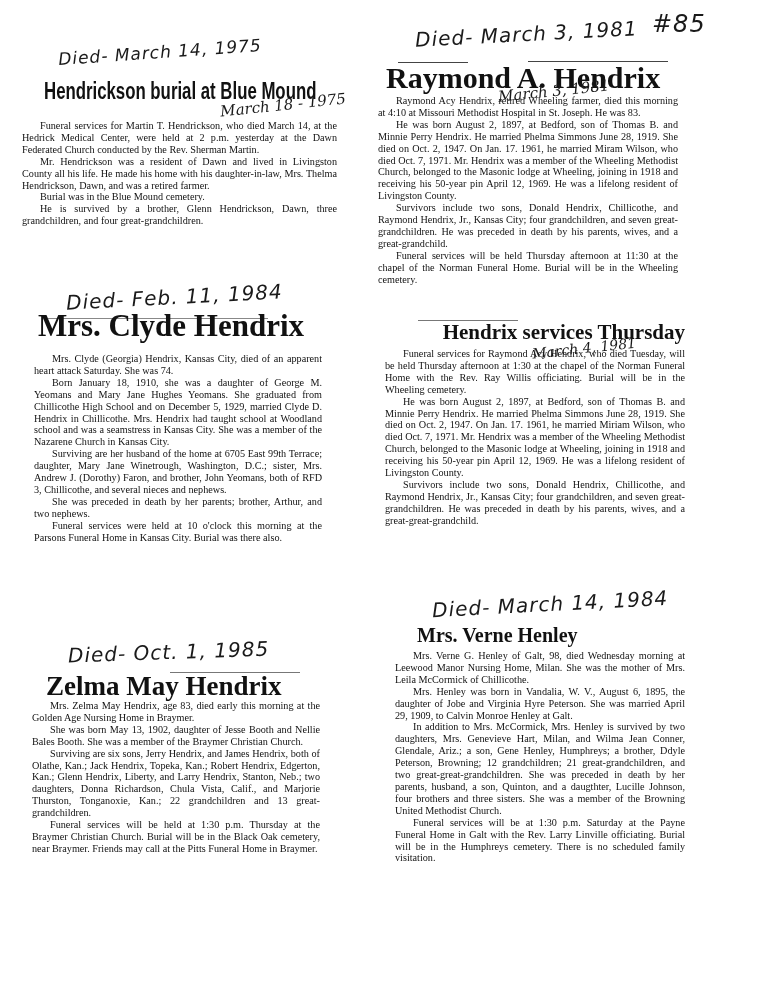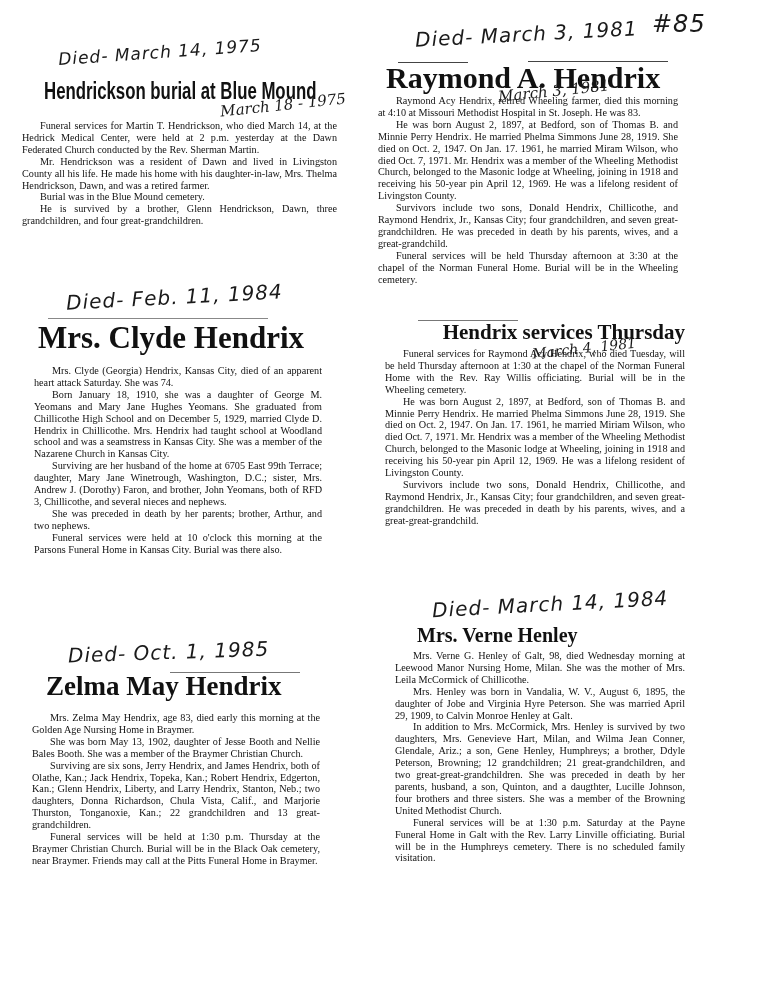--- a/index.html
+++ b/index.html
@@ -26,53 +26,53 @@
     <p>Funeral services for Martin T. Hendrickson, who died March 14, at the Hedrick Medical Center, were held at 2 p.m. yesterday at the Dawn Federated Church conducted by the Rev. Sherman Martin.</p>
     <p>Mr. Hendrickson was a resident of Dawn and lived in Livingston County all his life. He made his home with his daughter-in-law, Mrs. Thelma Hendrickson, Dawn, and was a retired farmer.</p>
     <p>Burial was in the Blue Mound cemetery.</p>
     <p>He is survived by a brother, Glenn Hendrickson, Dawn, three grandchildren, and four great-grandchildren.</p>
   </div>
 </div>
 <div class="hand-annot" style="left:220px; top:96px; font-size:15px;">March 18 - 1975</div>
 
 <div class="hand" style="left:66px; top:285px; font-size:20px; transform:rotate(-3deg);">Died- Feb. 11, 1984</div>
 <div class="rule" style="left:48px; top:318px; width:220px; background:#888;"></div>
-<div class="clip" style="left:34px; top:322px; width:288px;">
+<div class="clip" style="left:34px; top:310px; width:288px;">
   <h2 class="headline hl-serif" style="font-size:31px; margin-left:4px;">Mrs. Clyde Hendrix</h2>
   <div class="body-text" style="margin-top:12px;">
     <p>Mrs. Clyde (Georgia) Hendrix, Kansas City, died of an apparent heart attack Saturday. She was 74.</p>
     <p>Born January 18, 1910, she was a daughter of George M. Yeomans and Mary Jane Hughes Yeomans. She graduated from Chillicothe High School and on December 5, 1929, married Clyde D. Hendrix in Chillicothe. Mrs. Hendrix had taught school at Woodland school and was a seamstress in Kansas City. She was a member of the Nazarene Church in Kansas City.</p>
     <p>Surviving are her husband of the home at 6705 East 99th Terrace; daughter, Mary Jane Winetrough, Washington, D.C.; sister, Mrs. Andrew J. (Dorothy) Faron, and brother, John Yeomans, both of RFD 3, Chillicothe, and several nieces and nephews.</p>
     <p>She was preceded in death by her parents; brother, Arthur, and two nephews.</p>
     <p>Funeral services were held at 10 o'clock this morning at the Parsons Funeral Home in Kansas City. Burial was there also.</p>
   </div>
 </div>
 
 <div class="hand" style="left:68px; top:640px; font-size:20px; transform:rotate(-2deg);">Died- Oct. 1, 1985</div>
 <div class="rule" style="left:170px; top:672px; width:130px; background:#777;"></div>
 <div class="clip" style="left:32px; top:673px; width:288px;">
   <h2 class="headline hl-serif" style="font-size:27px; margin-left:14px;">Zelma May Hendrix</h2>
-  <div class="body-text" style="margin-top:12px;">
+  <div class="body-text" style="margin-top:0;">
     <p>Mrs. Zelma May Hendrix, age 83, died early this morning at the Golden Age Nursing Home in Braymer.</p>
     <p>She was born May 13, 1902, daughter of Jesse Booth and Nellie Bales Booth. She was a member of the Braymer Christian Church.</p>
     <p>Surviving are six sons, Jerry Hendrix, and James Hendrix, both of Olathe, Kan.; Jack Hendrix, Topeka, Kan.; Robert Hendrix, Edgerton, Kan.; Glenn Hendrix, Liberty, and Larry Hendrix, Stanton, Neb.; two daughters, Donna Richardson, Chula Vista, Calif., and Marjorie Thurston, Tonganoxie, Kan.; 22 grandchildren and 13 great-grandchildren.</p>
     <p>Funeral services will be held at 1:30 p.m. Thursday at the Braymer Christian Church. Burial will be in the Black Oak cemetery, near Braymer. Friends may call at the Pitts Funeral Home in Braymer.</p>
   </div>
 </div>
 
 <div class="hand" style="left:415px; top:22px; font-size:20px; transform:rotate(-3deg);">Died- March 3, 1981</div>
 <div class="rule" style="left:398px; top:62px; width:70px;"></div>
 <div class="rule" style="left:528px; top:61px; width:140px;"></div>
 <div class="clip" style="left:378px; top:63px; width:300px;">
   <h2 class="headline hl-serif" style="font-size:30px; margin-left:8px;">Raymond A. Hendrix</h2>
   <div class="body-text" style="margin-top:2px;">
     <p>Raymond Acy Hendrix, retired Wheeling farmer, died this morning at 4:10 at Missouri Methodist Hospital in St. Joseph. He was 83.</p>
     <p>He was born August 2, 1897, at Bedford, son of Thomas B. and Minnie Perry Hendrix. He married Phelma Simmons June 28, 1919. She died on Oct. 2, 1947. On Jan. 17. 1961, he married Miram Wilson, who died Oct. 7, 1971. Mr. Hendrix was a member of the Wheeling Methodist Church, belonged to the Masonic lodge at Wheeling, joining in 1918 and receiving his 50-year pin April 12, 1969. He was a lifelong resident of Livingston County.</p>
     <p>Survivors include two sons, Donald Hendrix, Chillicothe, and Raymond Hendrix, Jr., Kansas City; four grandchildren, and seven great-grandchildren. He was preceded in death by his parents, wives, and a great-grandchild.</p>
-    <p>Funeral services will be held Thursday afternoon at 3:30 at the chapel of the Norman Funeral Home. Burial will be in the Wheeling cemetery.</p>
+    <p>Funeral services will be held Thursday afternoon at 11:30 at the chapel of the Norman Funeral Home. Burial will be in the Wheeling cemetery.</p>
   </div>
 </div>
 <div class="hand-annot" style="left:498px; top:82px; font-size:15px;">March 3, 1981</div>
 
 <div class="rule" style="left:418px; top:320px; width:100px; background:#777;"></div>
 <div class="clip" style="left:385px; top:322px; width:300px;">
   <h2 class="headline hl-serif" style="font-size:21px; margin-left:26px;text-align:right;">Hendrix services Thursday</h2>
   <div class="body-text" style="margin-top:5px;">
     <p>Funeral services for Raymond Acy Hendrix, who died Tuesday, will be held Thursday afternoon at 1:30 at the chapel of the Norman Funeral Home with the Rev. Ray Willis officiating. Burial will be in the Wheeling cemetery.</p>
     <p>He was born August 2, 1897, at Bedford, son of Thomas B. and Minnie Perry Hendrix. He married Phelma Simmons June 28, 1919. She died on Oct. 2, 1947. On Jan. 17. 1961, he married Miriam Wilson, who died Oct. 7, 1971. Mr. Hendrix was a member of the Wheeling Methodist Church, belonged to the Masonic lodge at Wheeling, joining in 1918 and receiving his 50-year pin April 12, 1969. He was a lifelong resident of Livingston County.</p>

